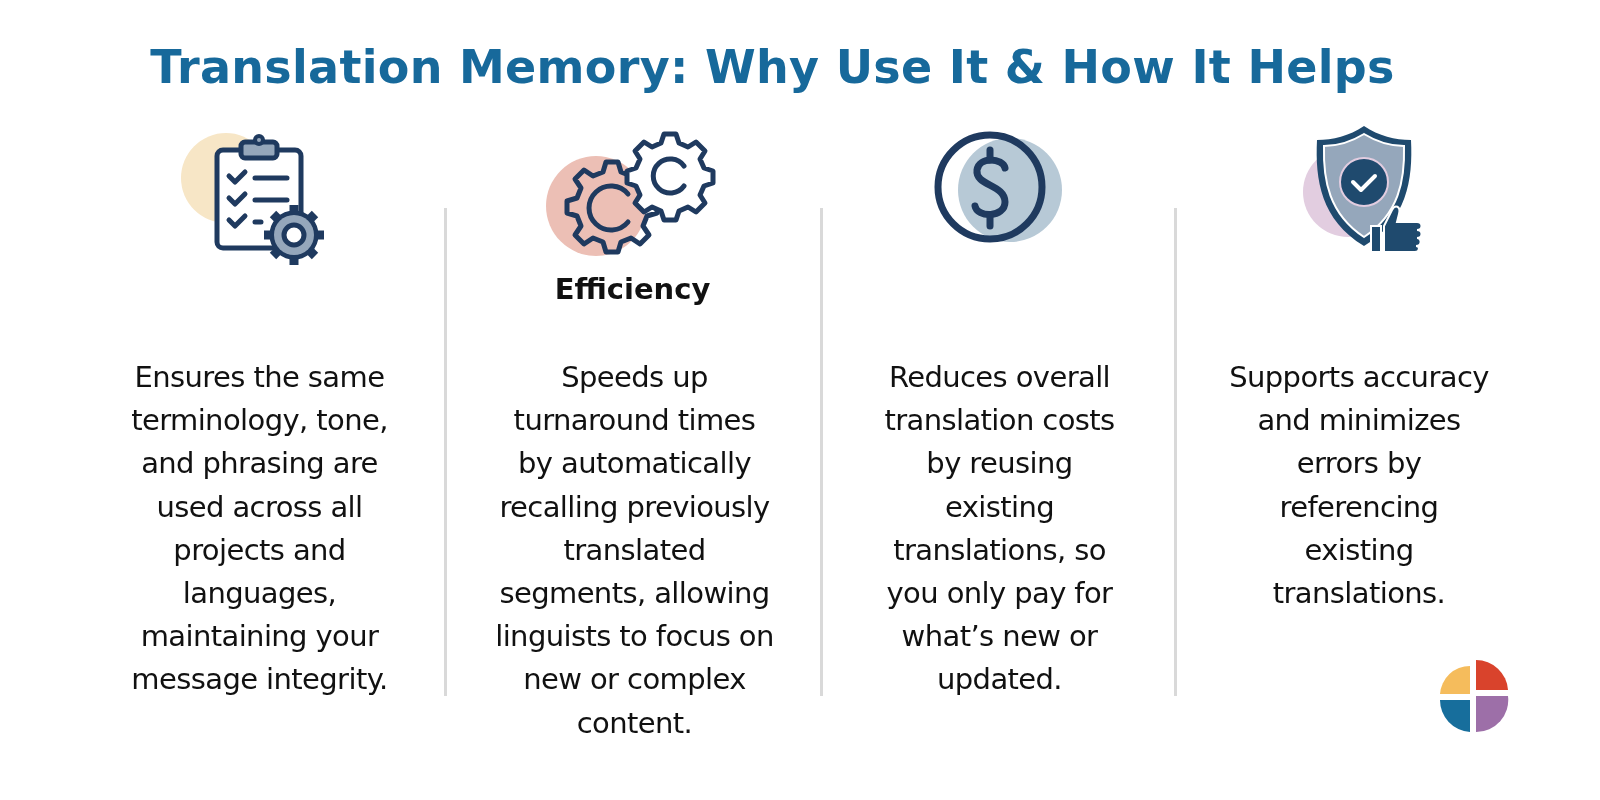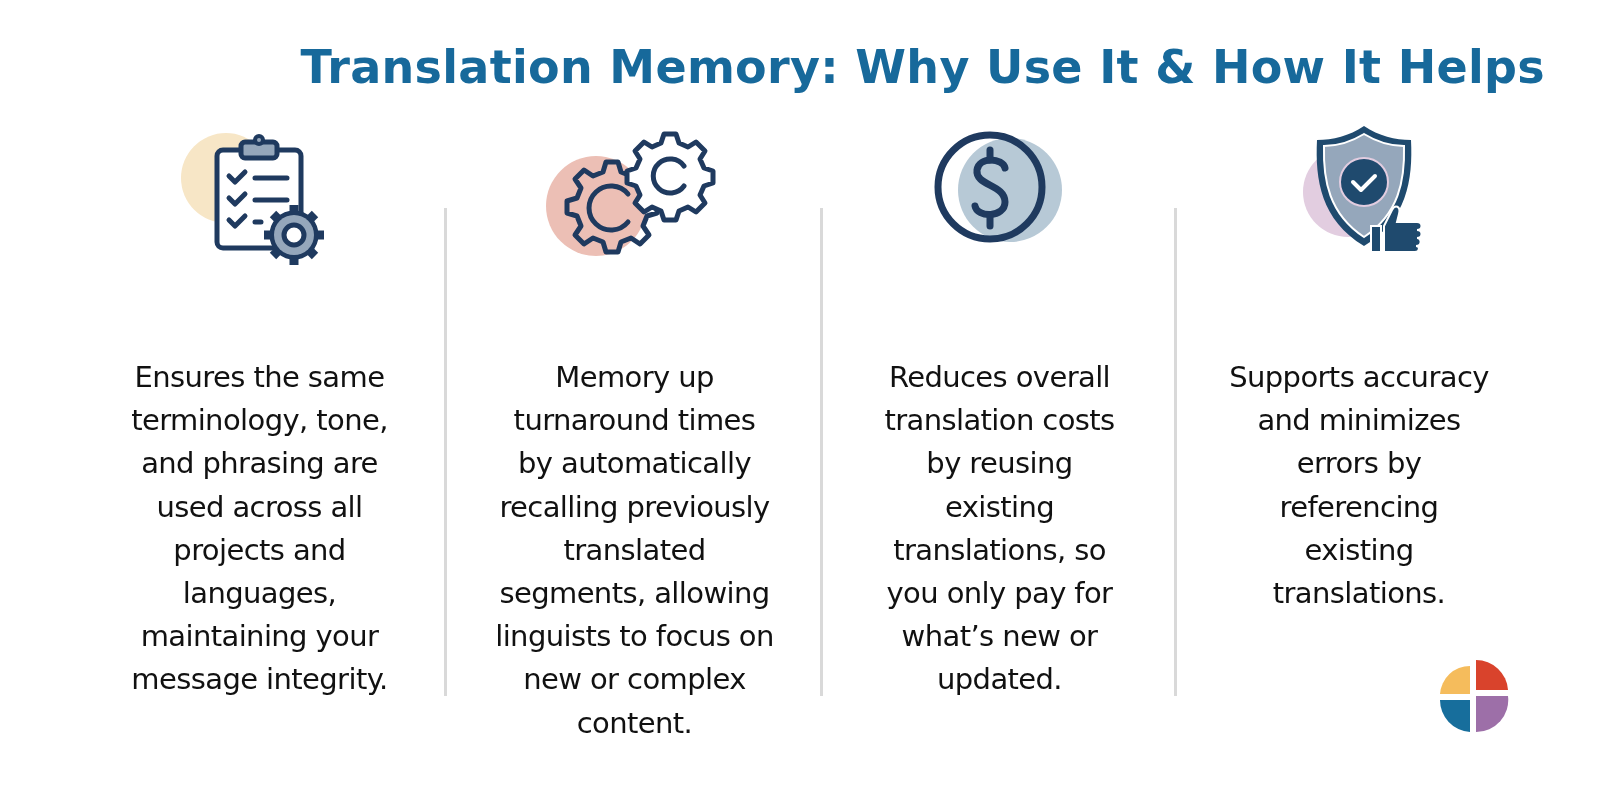--- a/index.html
+++ b/index.html
@@ -1,18 +1,18 @@
 <!DOCTYPE html>
 <html><head>
 <meta charset="utf-8">
 <style>
   html, body { margin:0; padding:0; background:#ffffff; }
   body { width:1600px; height:800px; position:relative; overflow:hidden;
          font-family:"DejaVu Sans","Liberation Sans",sans-serif; color:#111; }
-  .title { position:absolute; left:0; width:1545px; top:40px; text-align:right;
+  .title { position:absolute; left:0; width:1545px; top:40px; text-align:center;
            font-size:46px; font-weight:bold; color:#17699b; letter-spacing:0.3px;
            font-family:"DejaVu Sans",sans-serif; }
   .col { position:absolute; top:120px; text-align:center; }
   .icon-wrap { position:relative; height:150px; }
   .icon-wrap svg { position:absolute; left:50%; transform:translateX(-50%); top:0; }
   .heading { position:absolute; top:152px; left:0; right:0; font-size:29px; font-weight:bold;
              color:#111; font-family:"DejaVu Sans",sans-serif; white-space:nowrap; }
   .desc { position:absolute; top:236px; left:4px; right:0; font-size:29px; line-height:43.2px;
           color:#111; font-family:"DejaVu Sans",sans-serif; white-space:pre-line; letter-spacing:-0.6px; }
   .divider { position:absolute; top:208px; width:3px; height:488px; background:#d9d9d9; }
@@ -64,21 +64,22 @@
       <g transform="translate(74,88)" fill="none" stroke="#1f3a5f" stroke-width="5" stroke-linecap="round" stroke-linejoin="round">
         <path d="M-6 -46 h12 l3 10 l10 4 l9 -6 l9 9 l-6 9 l4 10 l10 3 v12 l-10 3 l-4 10 l6 9 l-9 9 l-9 -6 l-10 4 l-3 10 h-12 l-3 -10 l-10 -4 l-9 6 l-9 -9 l6 -9 l-4 -10 l-10 -3 v-12 l10 -3 l4 -10 l-6 -9 l9 -9 l9 6 l10 -4 z"></path>
         <path d="M16 -14 A22 22 0 1 0 16 14"></path>
       </g>
       <g transform="translate(132,56)" fill="#fff" stroke="#1f3a5f" stroke-width="5" stroke-linecap="round" stroke-linejoin="round">
         <path d="M-6 -42 h12 l3 9 l9 4 l8 -5 l9 9 l-5 8 l4 9 l9 3 v12 l-9 3 l-4 9 l5 8 l-9 9 l-8 -5 l-9 4 l-3 9 h-12 l-3 -9 l-9 -4 l-8 5 l-9 -9 l5 -8 l-4 -9 l-9 -3 v-12 l9 -3 l4 -9 l-5 -8 l9 -9 l8 5 l9 -4 z"></path>
         <path d="M14 -10 A17 17 0 1 0 14 10" fill="none"></path>
       </g>
     </svg>
   </div>
-  <div class="desc">Memory up
+  <div class="heading">Efficiency</div>
+  <div class="desc">Speeds up
 turnaround times
 by automatically
 recalling previously
 translated
 segments, allowing
 linguists to focus on
 new or complex
 content.</div>
 </div>
 

